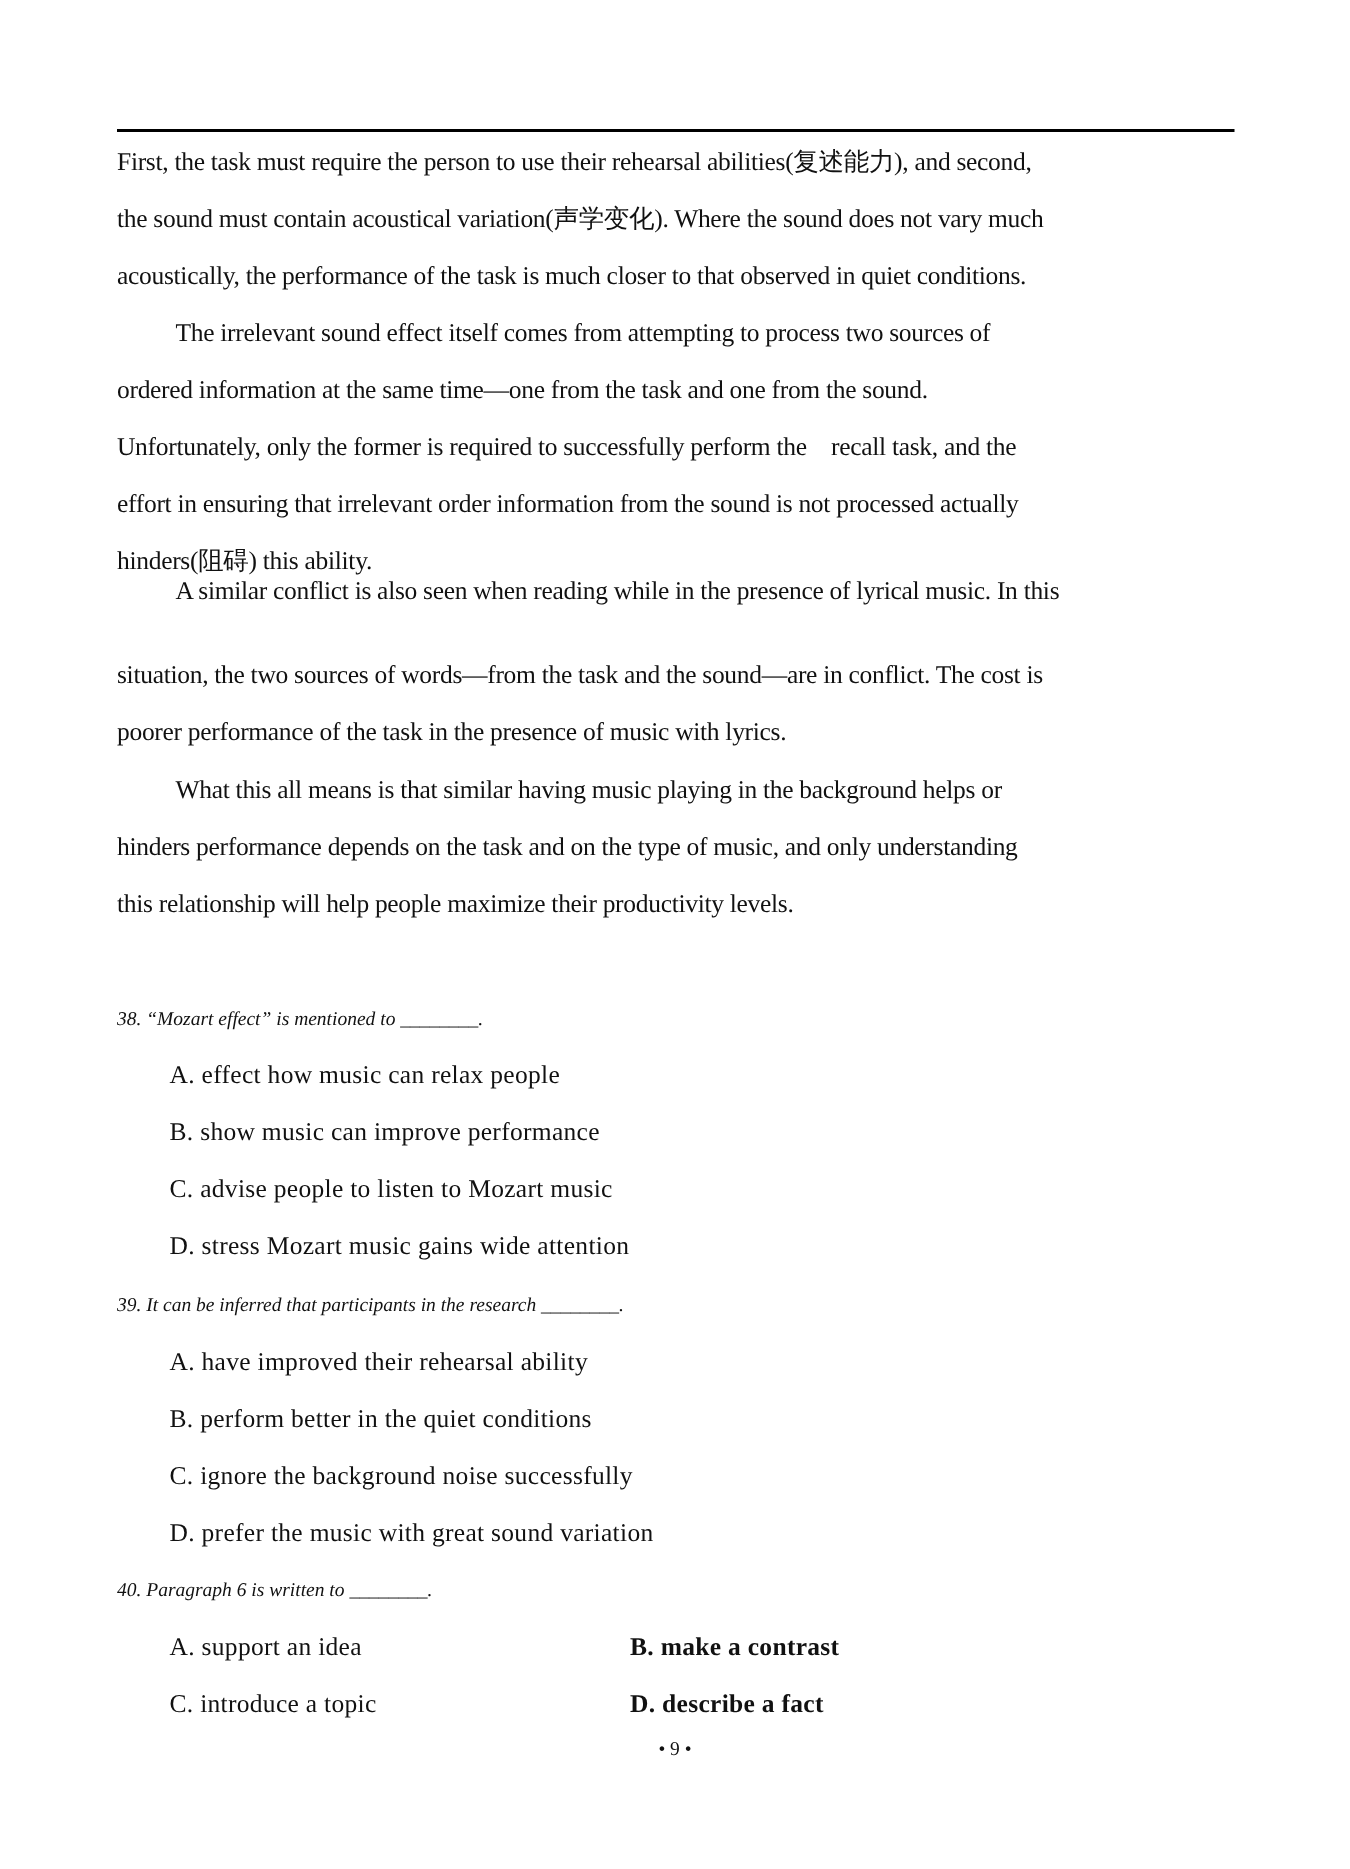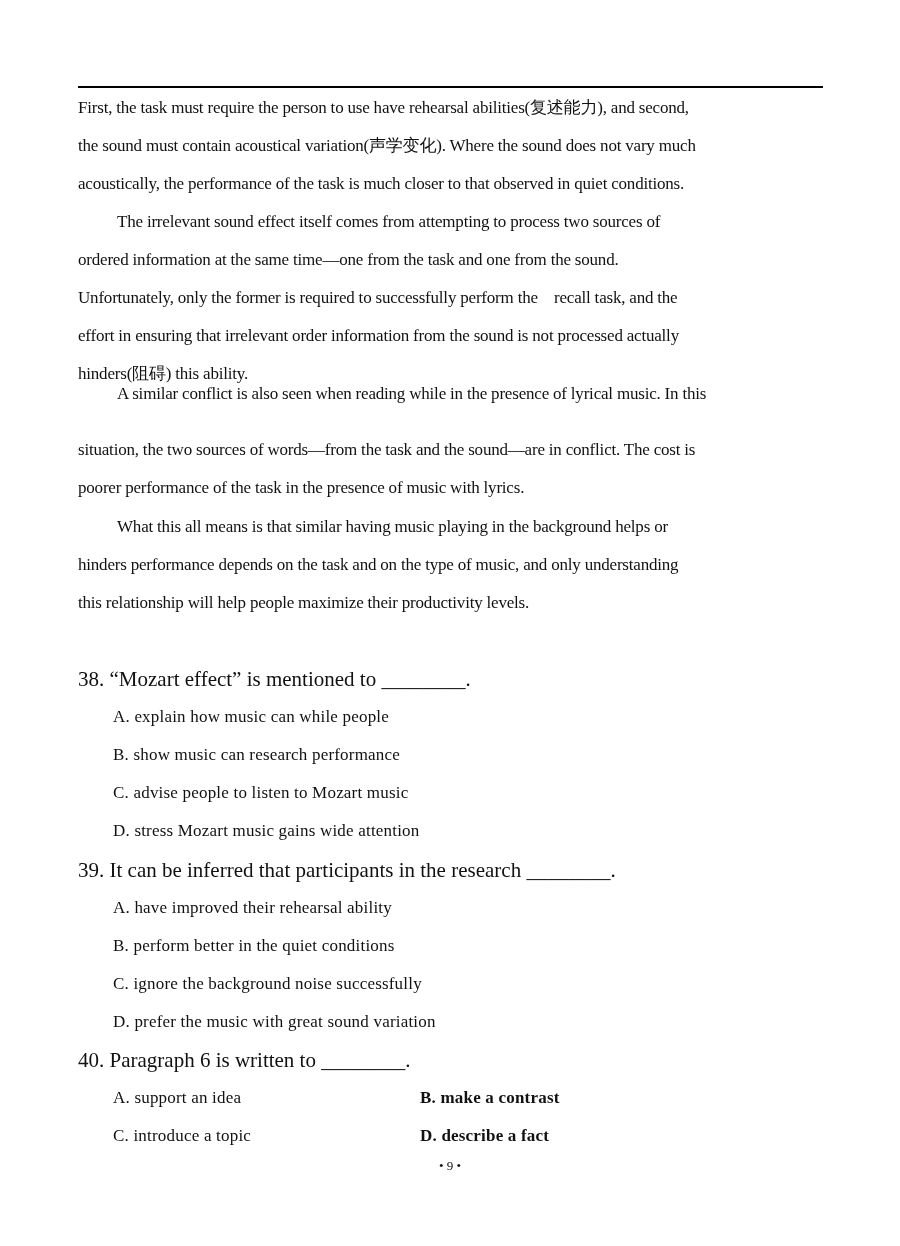--- a/index.html
+++ b/index.html
@@ -9,51 +9,51 @@
       color: #111111;
     }
     .rule {
       position: absolute; left: 78px; top: 86px; width: 745px; height: 2px; background: #000;
     }
     .line {
       position: absolute; left: 78px; font-size: 17px; white-space: nowrap; line-height: 20px;
       letter-spacing: -0.2px;
     }
     .indent { left: 117px; }
-    .q { position: absolute; left: 78px; font-size: 21px; white-space: nowrap; line-height: 20px; }
+    .q { position: absolute; left: 78px; font-size: 13px; white-space: nowrap; line-height: 20px; font-style: italic; }
     .opt { position: absolute; left: 113px; font-size: 17px; white-space: nowrap; line-height: 20px; letter-spacing: 0.2px; }
     .opt.right { left: 420px; font-weight: bold; }
     .pagenum { position: absolute; left: 0; width: 900px; top: 1158px; text-align: center; font-size: 13px; }
   </style>
 </head>
 <body>
 
 <div class="rule"></div>
 
 <div>
-  <div class="line" style="top:98px">First, the task must require the person to use have rehearsal abilities(复述能力), and second,</div>
+  <div class="line" style="top:98px">First, the task must require the person to use their rehearsal abilities(复述能力), and second,</div>
   <div class="line" style="top:136px">the sound must contain acoustical variation(声学变化). Where the sound does not vary much</div>
   <div class="line" style="top:174px">acoustically, the performance of the task is much closer to that observed in quiet conditions.</div>
   <div class="line indent" style="top:212px">The irrelevant sound effect itself comes from attempting to process two sources of</div>
   <div class="line" style="top:250px">ordered information at the same time—one from the task and one from the sound.</div>
   <div class="line" style="top:288px">Unfortunately, only the former is required to successfully perform the &nbsp;&nbsp;&nbsp;recall task, and the</div>
   <div class="line" style="top:326px">effort in ensuring that irrelevant order information from the sound is not processed actually</div>
   <div class="line" style="top:364px">hinders(阻碍) this ability.</div>
   <div class="line indent" style="top:384px">A similar conflict is also seen when reading while in the presence of lyrical music. In this</div>
   <div class="line" style="top:440px">situation, the two sources of words—from the task and the sound—are in conflict. The cost is</div>
   <div class="line" style="top:478px">poorer performance of the task in the presence of music with lyrics.</div>
   <div class="line indent" style="top:517px">What this all means is that similar having music playing in the background helps or</div>
   <div class="line" style="top:555px">hinders performance depends on the task and on the type of music, and only understanding</div>
   <div class="line" style="top:593px">this relationship will help people maximize their productivity levels.</div>
 </div>
 
 <div>
   <div class="q" style="top:669px">38. “Mozart effect” is mentioned to ________.</div>
-  <div class="opt" style="top:707px">A. explain how music can while people</div>
-  <div class="opt" style="top:745px">B. show music can research performance</div>
+  <div class="opt" style="top:707px">A. effect how music can relax people</div>
+  <div class="opt" style="top:745px">B. show music can improve performance</div>
   <div class="opt" style="top:783px">C. advise people to listen to Mozart music</div>
   <div class="opt" style="top:821px">D. stress Mozart music gains wide attention</div>
 </div>
 
 <div>
   <div class="q" style="top:860px">39. It can be inferred that participants in the research ________.</div>
   <div class="opt" style="top:898px">A. have improved their rehearsal ability</div>
   <div class="opt" style="top:936px">B. perform better in the quiet conditions</div>
   <div class="opt" style="top:974px">C. ignore the background noise successfully</div>
   <div class="opt" style="top:1012px">D. prefer the music with great sound variation</div>

